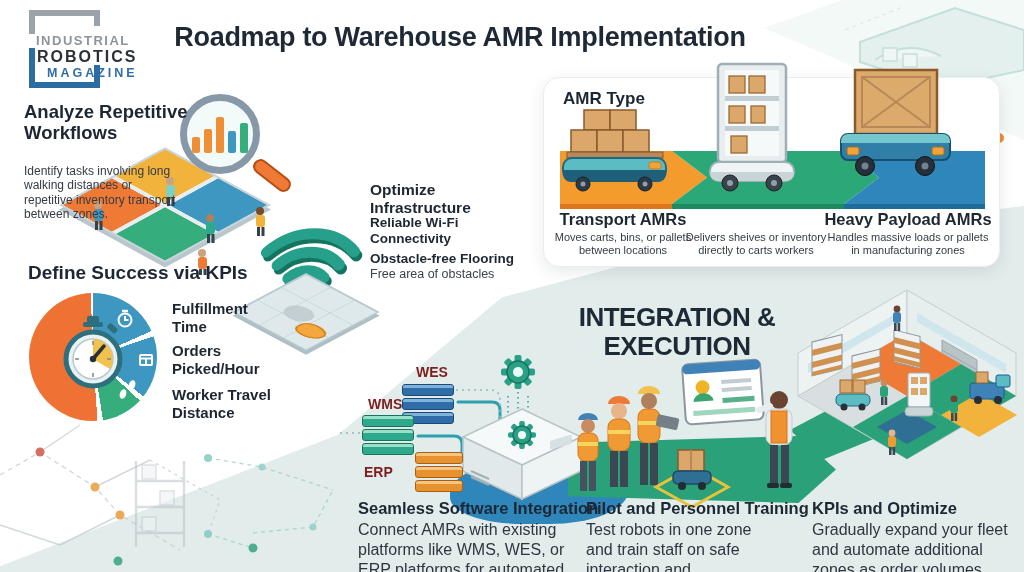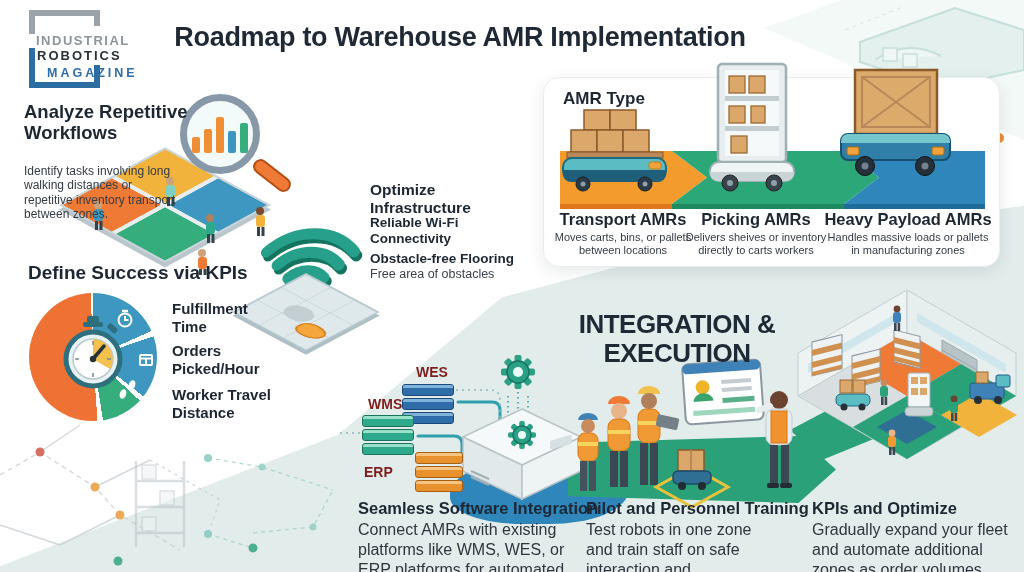--- a/index.html
+++ b/index.html
@@ -7,29 +7,29 @@
   .canvas{position:relative;width:1024px;height:572px;overflow:hidden;background:#ffffff;
     font-family:"Liberation Sans","DejaVu Sans",sans-serif;color:#1d2733;}
   .abs{position:absolute;}
 
   
   .bg-pale{left:0;top:0;width:1024px;height:572px;background:#e2eceb;z-index:0;
     clip-path:polygon(0 100%,0 99%,33% 76%,49% 52%,68% 43%,100% 36%,100% 100%);}
   .bg-pale2{right:0;top:0;width:260px;height:140px;background:#eef6f4;z-index:0;
     clip-path:polygon(30% 0,100% 0,100% 100%,0 20%);opacity:.7;}
   .l1{left:36px;top:33px;font-size:13px;color:#8d949c;font-weight:bold;letter-spacing:1.5px;}
-  .l2{left:37px;top:48px;font-size:13px;color:#2b3138;font-weight:bold;letter-spacing:2px;}
+  .l2{left:37px;top:48px;font-size:16px;color:#2b3138;font-weight:bold;letter-spacing:2px;}
   .l3{left:47px;top:66px;font-size:12.5px;color:#2f6da8;font-weight:bold;letter-spacing:3px;}
 
   .page-title{left:140px;top:22px;width:640px;text-align:center;font-size:27px;font-weight:800;
     color:#1f2935;letter-spacing:-.3px;z-index:5;}
 
   .h-big{font-weight:800;color:#1d2a36;text-align:center;z-index:5;}
   .strategy-h{left:278px;top:86px;width:220px;font-size:30px;line-height:1.07;letter-spacing:-.5px;}
-  .integration-h{left:563px;top:310px;width:228px;font-size:26px;line-height:1.13;letter-spacing:-.5px;}
+  .integration-h{left:563px;top:303px;width:228px;font-size:26px;line-height:1.13;letter-spacing:-.5px;}
 
   .step-title{font-weight:800;color:#1d2733;z-index:5;}
   .step-body{color:#333b44;z-index:5;line-height:1.2;margin-top:26px;}
 
   .analyze-title{left:24px;top:101px;width:185px;font-size:18.5px;line-height:1.15;}
   .analyze-body{left:24px;top:138px;width:158px;font-size:12px;}
 
   .optimize-title{left:370px;top:181px;width:130px;font-size:15.5px;line-height:1.15;}
   .opt-item-t{left:370px;top:215px;width:115px;font-size:13.5px;font-weight:800;line-height:1.15;z-index:5;}
   .opt-item-t2{left:370px;top:251px;width:160px;font-size:13.5px;font-weight:800;z-index:5;}
@@ -326,21 +326,20 @@
     <rect x="14" y="83" width="12" height="8" rx="2" fill="#f0a23c" stroke="#b06f10"></rect>
     <rect x="99" y="83" width="12" height="8" rx="2" fill="#f0a23c" stroke="#b06f10"></rect>
     <circle cx="32" cy="102" r="9.5" fill="#26303a" stroke="#111"></circle>
       <circle cx="32" cy="102" r="3.5" fill="#73828c"></circle>
     <circle cx="92" cy="102" r="9.5" fill="#26303a" stroke="#111"></circle>
       <circle cx="92" cy="102" r="3.5" fill="#73828c"></circle>
   </svg>
 
   <div class="abs amr-name" style="left:548px;top:210px;width:150px">Transport AMRs</div>
   <div class="abs amr-desc" style="left:548px;top:231px;width:150px">Moves carts, bins, or pallets between locations</div>
-  <div class="abs amr-name" style="left:686px;top:210px;width:140px">Picking AMRs</div>
   <div class="abs amr-desc" style="left:679px;top:231px;width:154px">Delivers sheives or inventory directly to carts workers</div>
   <div class="abs amr-name" style="left:824px;top:210px;width:168px">Heavy Payload AMRs</div>
   <div class="abs amr-desc" style="left:826px;top:231px;width:164px">Handles massive loads or pallets in manufacturing zones</div>
 
   <div class="abs blue-blob"></div>
   <div class="abs green-band"></div>
 
   <div class="abs stack-label" style="left:416px;top:364px">WES</div>
   <div class="abs stack stack-blue" style="left:402px;top:382px">
     <div class="layer"></div>

